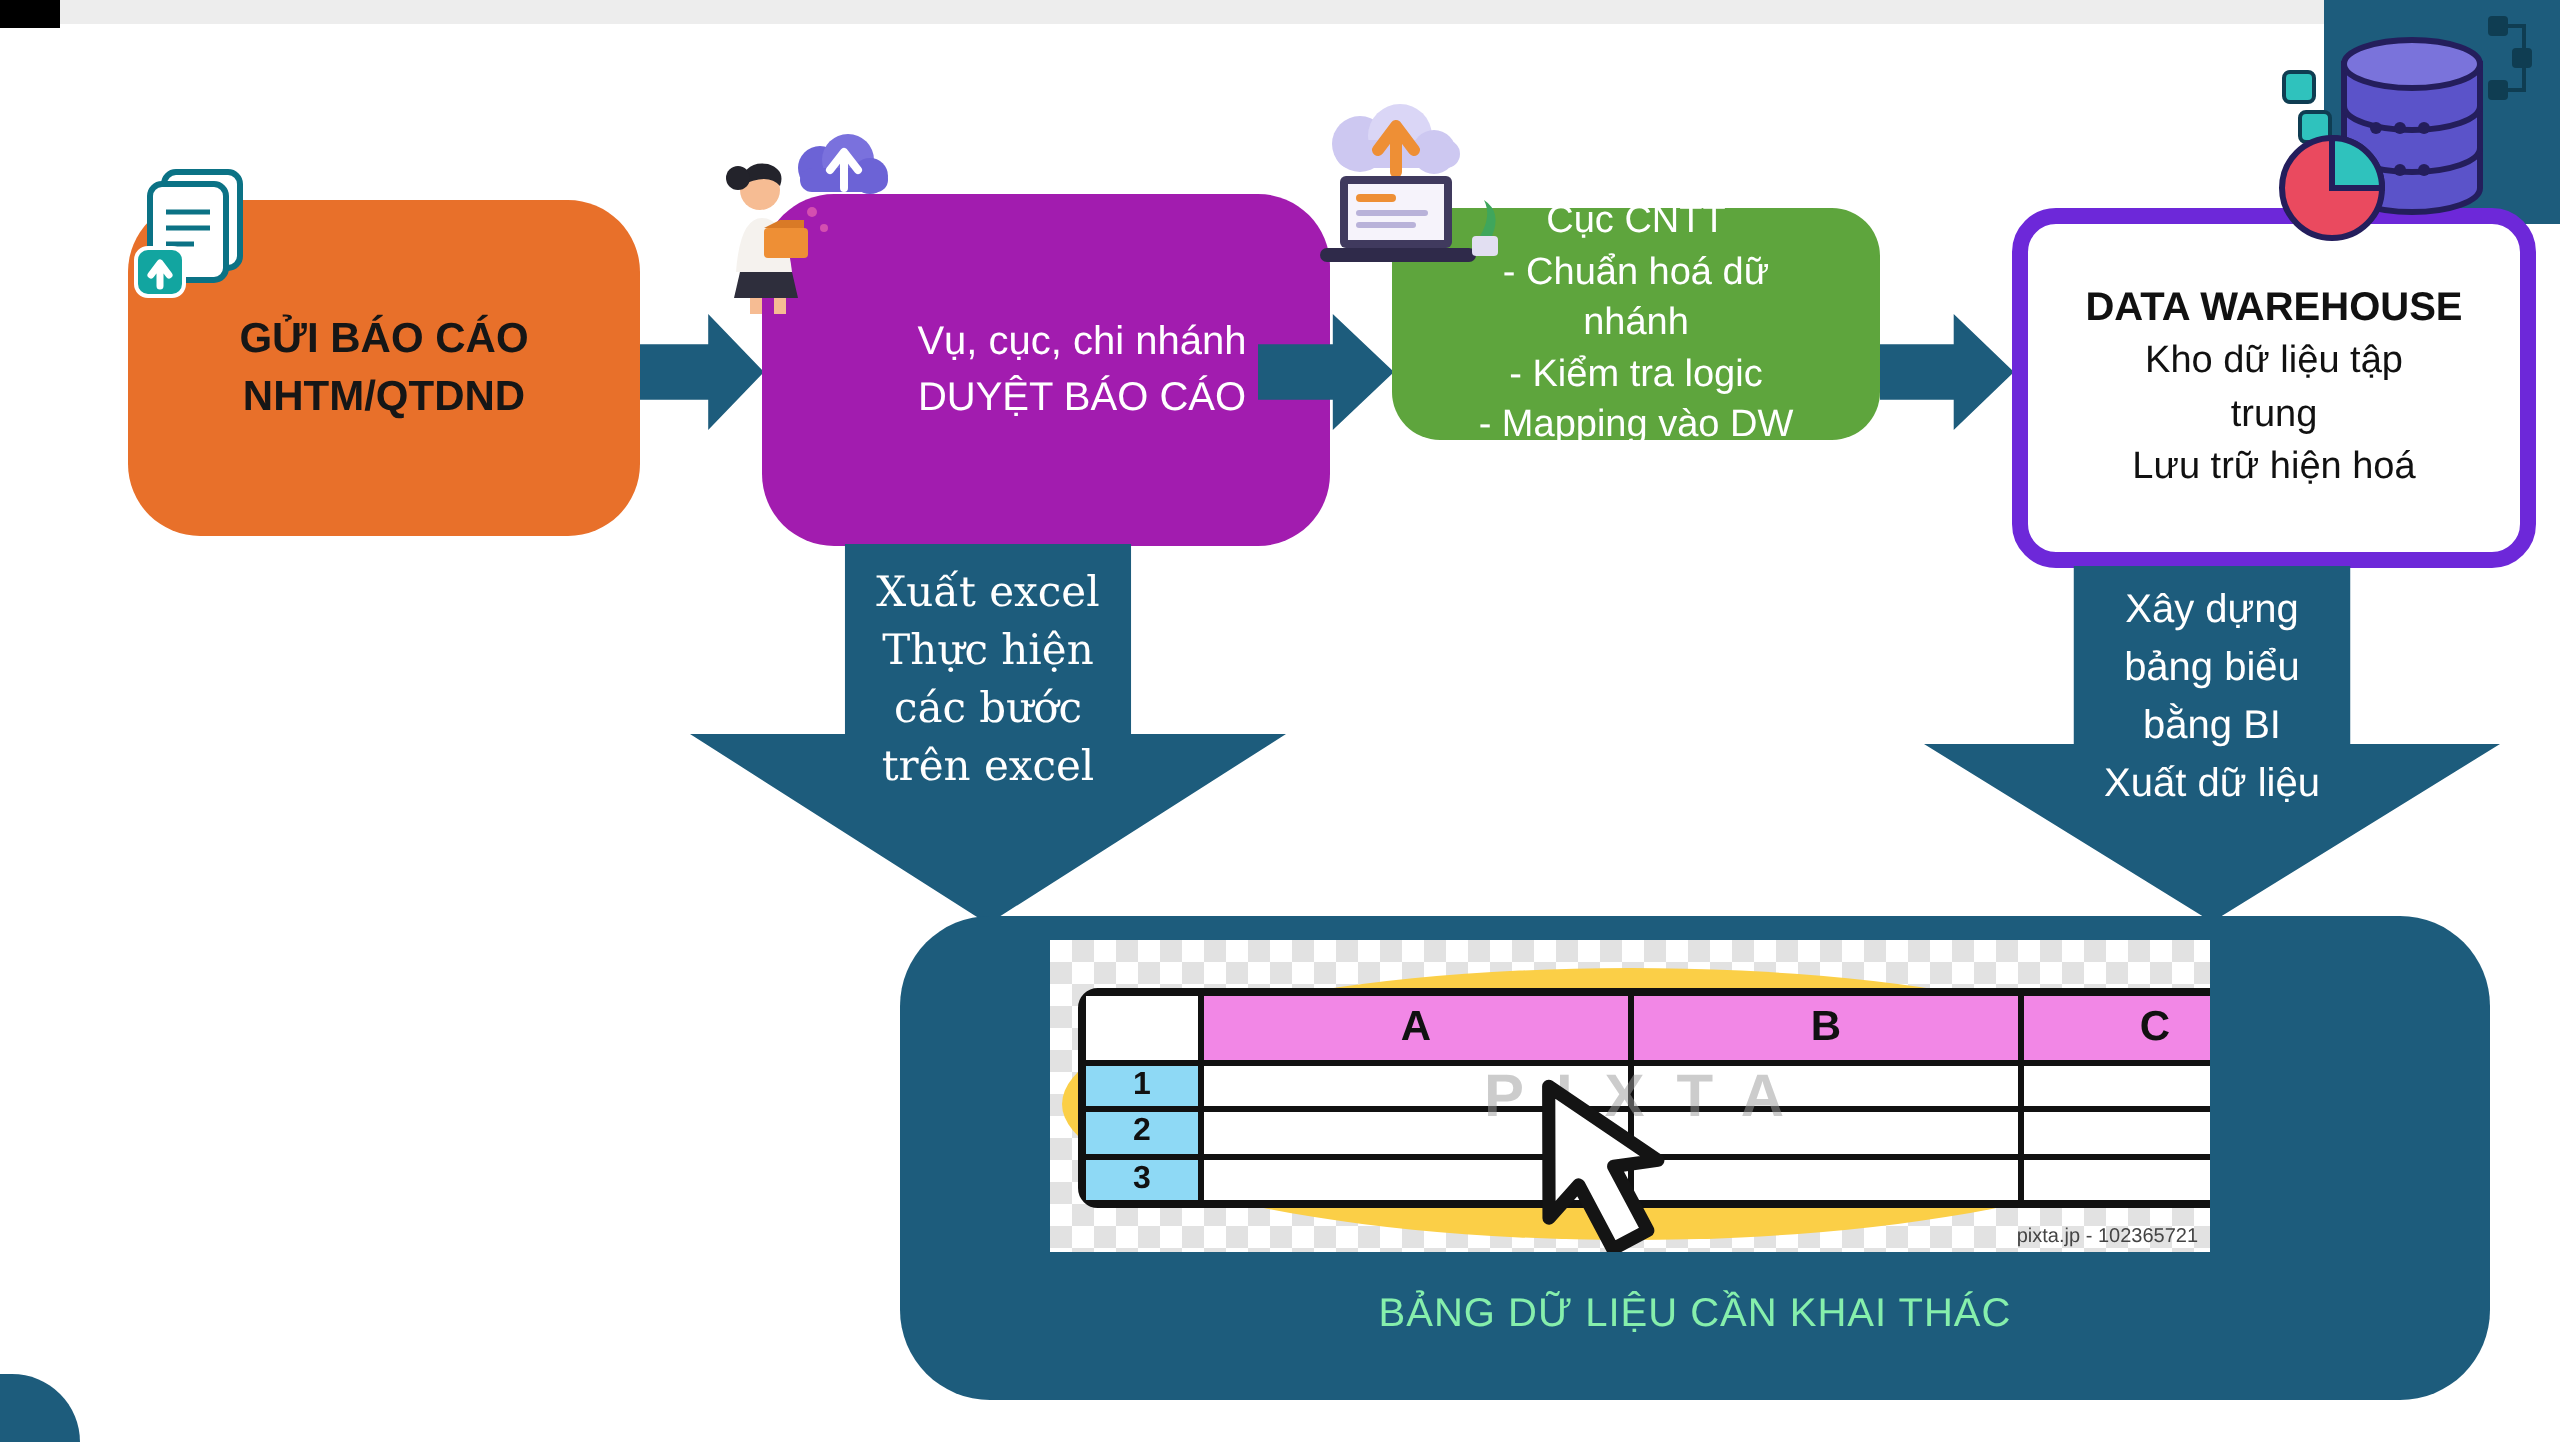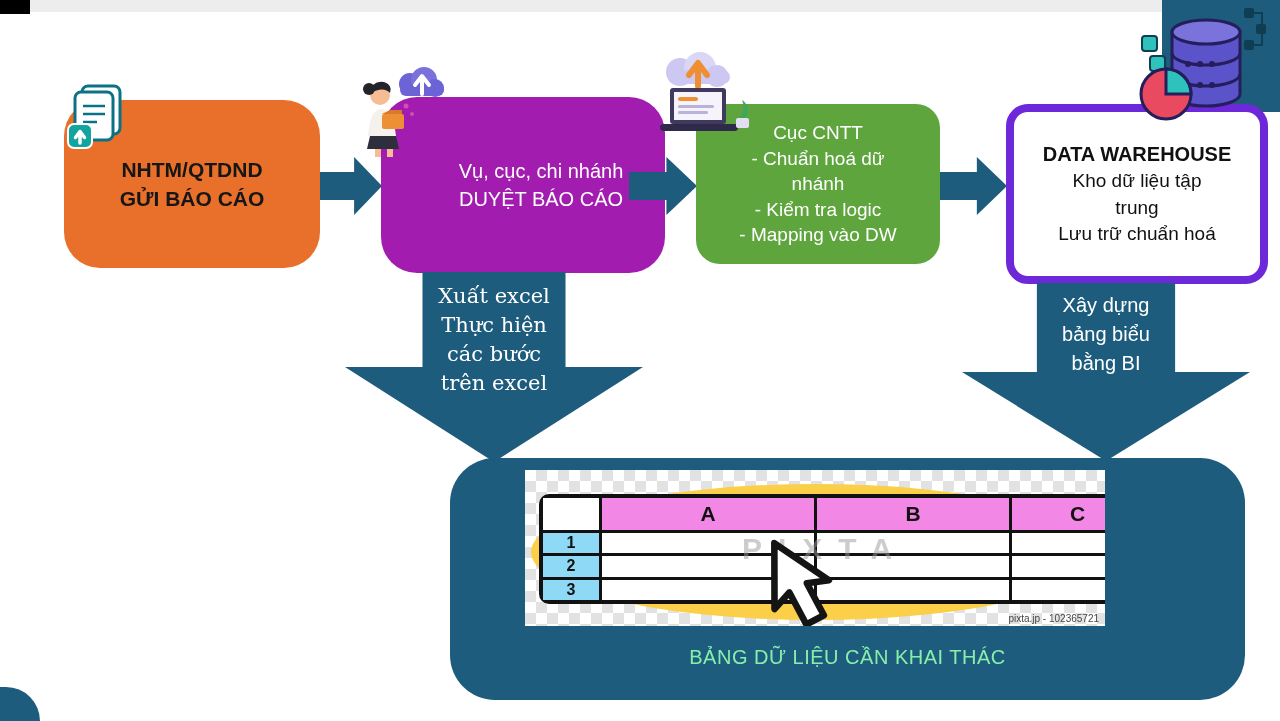--- a/index.html
+++ b/index.html
@@ -12,21 +12,21 @@
   .black-corner{position:absolute;top:0;left:0;width:30px;height:14px;background:#000;}
   .corner-tr{position:absolute;top:0;right:0;width:118px;height:112px;background:#1D5C7C;border-bottom-left-radius:40px;}
   .corner-bl{position:absolute;bottom:0;left:0;width:40px;height:34px;background:#1D5C7C;border-top-right-radius:36px;}
 
   
   .box{position:absolute;display:flex;flex-direction:column;justify-content:center;align-items:center;text-align:center;}
   .box1{left:64px;top:100px;width:256px;height:168px;background:#E8702A;border-radius:36px;
         color:#161616;font-weight:bold;font-size:21px;line-height:1.4;}
   .box2{left:381px;top:97px;width:248px;height:176px;background:#a21caf;border-radius:36px;
         color:#fff;font-size:20px;line-height:1.42;padding-left:36px;}
-  .box3{left:696px;top:104px;width:244px;height:160px;background:#5EA53D;border-radius:24px;
+  .box3{left:696px;top:104px;width:244px;height:116px;background:#5EA53D;border-radius:24px;
         color:#fff;font-size:19px;line-height:1.35;}
   .box4{left:1006px;top:104px;width:246px;height:164px;background:#fff;border:8px solid #6d28d9;
         border-radius:22px;color:#111;font-size:19px;line-height:1.38;}
   .box4 .title{font-weight:bold;font-size:20px;}
 
   
   .arrow-r{position:absolute;background:#1D5C7C;
     clip-path:polygon(0 26%,55% 26%,55% 0,100% 50%,55% 100%,55% 74%,0 74%);}
   .arrow-r1{left:320px;top:157px;width:62px;height:58px;}
   .arrow-r2{left:629px;top:157px;width:68px;height:58px;}
@@ -74,22 +74,22 @@
 </style>
 </head>
 <body>
 
 <div class="top-strip"></div>
 <div class="black-corner"></div>
 <div class="corner-tr"></div>
 <div class="corner-bl"></div>
 
 <div class="box box1">
+  <div>GỬI BÁO CÁO</div>
   <div>NHTM/QTDND</div>
-  <div>GỬI BÁO CÁO</div>
 </div>
 <span class="icon doc-icon">
   <svg viewBox="0 0 62 66" width="62" height="66">
     <rect x="16" y="2" width="38" height="48" rx="6" fill="#fff" stroke="#0B7285" stroke-width="3"></rect>
     <rect x="9" y="8" width="38" height="48" rx="6" fill="#fff" stroke="#0B7285" stroke-width="3"></rect>
     <line x1="17" y1="22" x2="39" y2="22" stroke="#0B7285" stroke-width="2.5"></line>
     <line x1="17" y1="30" x2="39" y2="30" stroke="#0B7285" stroke-width="2.5"></line>
     <line x1="17" y1="38" x2="31" y2="38" stroke="#0B7285" stroke-width="2.5"></line>
     <rect x="2" y="40" width="24" height="24" rx="6" fill="#12A5A0" stroke="#fff" stroke-width="2"></rect>
     <path d="M14 59 V49 M9.5 53.5 L14 47.5 L18.5 53.5" stroke="#fff" stroke-width="3.5" fill="none" stroke-linecap="round" stroke-linejoin="round"></path>
@@ -149,21 +149,21 @@
     <rect x="90" y="66" width="13" height="10" rx="2" fill="#E2DFF2"></rect>
   </svg>
 </span>
 
 <div class="arrow-r arrow-r3"></div>
 
 <div class="box box4">
   <div class="title">DATA WAREHOUSE</div>
   <div>Kho dữ liệu tập</div>
   <div>trung</div>
-  <div>Lưu trữ chuẩn hoá</div>
+  <div>Lưu trữ hiện hoá</div>
 </div>
 <span class="icon db-icon">
   <svg viewBox="0 0 132 118" width="132" height="118">
     <rect x="106" y="2" width="10" height="10" rx="2" fill="#0F3D52"></rect>
     <rect x="118" y="18" width="10" height="10" rx="2" fill="#0F3D52"></rect>
     <rect x="106" y="34" width="10" height="10" rx="2" fill="#0F3D52"></rect>
     <path d="M116 7 h8 v16 M116 39 h8 v-16" stroke="#0F3D52" stroke-width="2" fill="none"></path>
     <rect x="4" y="30" width="15" height="15" rx="3" fill="#2FC2BD" stroke="#0F3D52" stroke-width="2"></rect>
     <rect x="12" y="50" width="15" height="15" rx="3" fill="#2FC2BD" stroke="#0F3D52" stroke-width="2"></rect>
     <path d="M34 26 v62 a34 12 0 0 0 68 0 v-62 Z" fill="#5B53C9" stroke="#241E5C" stroke-width="3"></path>
@@ -187,20 +187,21 @@
   <div class="line">Thực hiện</div>
   <div class="line">các bước</div>
   <div class="line">trên excel</div>
 </div>
 
 <div class="arrow-d arrow-dr">
   <div class="pad"></div>
   <div class="line">Xây dựng</div>
   <div class="line">bảng biểu</div>
   <div class="line">bằng BI</div>
+  <div class="line">Xuất dữ liệu</div>
 </div>
 
 <div class="bottom-box">
   <div class="clipart">
     <div class="ellipse"></div>
     <div class="watermark">PIXTA</div>
     <div class="sheet-table">
       <div class="cell"></div>
       <div class="cell h">A</div>
       <div class="cell h">B</div>

